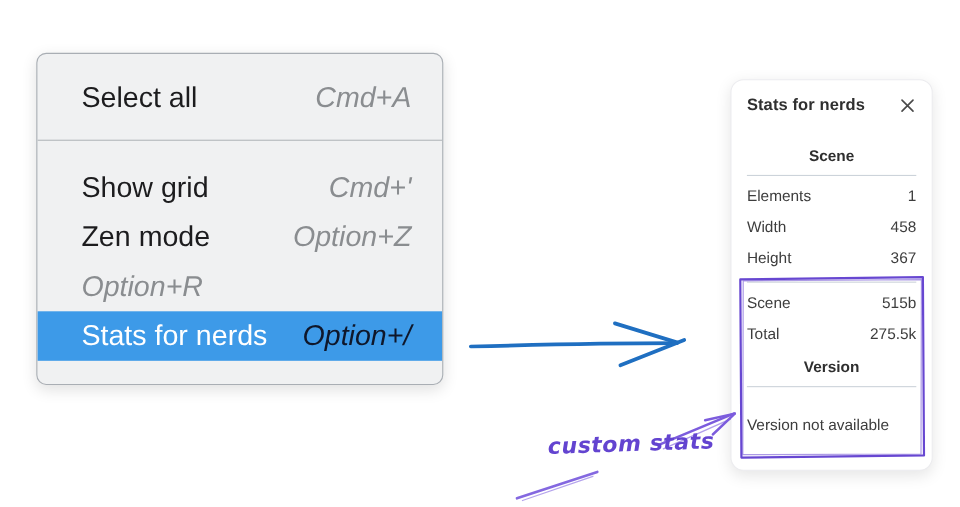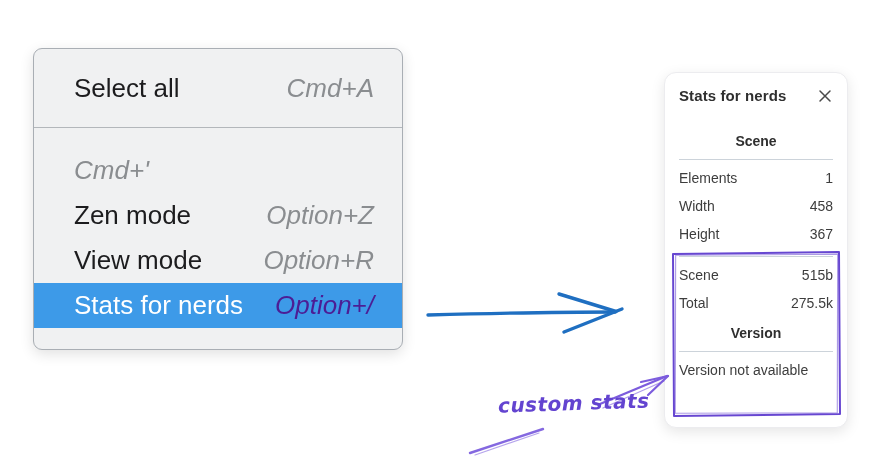--- a/index.html
+++ b/index.html
@@ -22,21 +22,21 @@
   .menu-section-second { padding-top: 20px; }
   .menu-item {
     height: 45px; display: flex; align-items: center; justify-content: space-between;
     padding: 0 28px 0 40px; width: 100%;
     font-size: 26px; color: #1c1c1e; cursor: default;
   }
   .menu-section-first .menu-item { height: 78px; }
   .mi-shortcut { color: #8a8d90; font-style: italic; }
   .menu-item.highlighted { background: #3d9ae8; }
   .menu-item.highlighted .mi-label { color: #ffffff; }
-  .menu-item.highlighted .mi-shortcut { color: #4c1d95; }
+  .menu-item.highlighted .mi-shortcut { color: #0f172a; }
 
   
   .stats-panel {
     position: absolute; left: 664px; top: 72px; width: 184px; height: 356px;
     background: #ffffff;
     border: 1px solid #ececef;
     border-radius: 12px;
     box-shadow: 0 4px 14px rgba(0,0,0,0.10);
     padding: 12px 14px;
     color: #3a3a3a;
@@ -44,21 +44,21 @@
   .panel-header { display: flex; align-items: center; justify-content: space-between; line-height: 22px; }
   .panel-title { font-size: 15px; font-weight: bold; color: #2f2f2f; letter-spacing: 0.1px; }
   .close-btn { width: 16px; height: 16px; display: flex; align-items: center; justify-content: center; cursor: pointer; }
   .stat-header { font-size: 14px; font-weight: bold; text-align: center; color: #2f2f2f; line-height: 20px; }
   .sh-scene { margin-top: 24px; }
   .sh-storage { margin-top: 12px; }
   .sh-version { margin-top: 6px; }
   .stat-divider { height: 1px; background: #ccd3da; margin-top: 8px; }
   .stat-rows { margin-top: 4px; }
   .stat-row { display: flex; justify-content: space-between; font-size: 14px; line-height: 28px; color: #3d3d3d; }
-  .stat-note { font-size: 14px; line-height: 26px; margin-top: 5px; color: #3d3d3d; }
+  .stat-note { font-size: 14px; line-height: 26px; margin-top: 21px; color: #3d3d3d; }
 
   
   .overlay { position: absolute; pointer-events: none; }
   .blue-arrow-svg { left: 425px; top: 288px; width: 215px; height: 55px; }
   .purple-svg { left: 455px; top: 240px; width: 410px; height: 221px; }
   .annotation-text {
     position: absolute; left: 498px; top: 391px; width: 160px;
     font-family: "DejaVu Sans", sans-serif;
     font-size: 20px; font-weight: 600; font-style: italic;
     color: #6344d0; letter-spacing: 0.5px;
@@ -74,28 +74,28 @@
   <div class="context-menu">
     <div class="menu-section-first">
       <div class="menu-item">
         <span class="mi-label">Select all</span>
         <span class="mi-shortcut">Cmd+A</span>
       </div>
     </div>
     <div class="menu-divider"></div>
     <div class="menu-section-second">
       <div class="menu-item">
+        <span class="mi-label">Show grid</span>
         <span class="mi-shortcut">Cmd+'</span>
       </div>
       <div class="menu-item">
         <span class="mi-label">Zen mode</span>
         <span class="mi-shortcut">Option+Z</span>
       </div>
       <div class="menu-item">
-        <span class="mi-label">View mode</span>
         <span class="mi-shortcut">Option+R</span>
       </div>
       <div class="menu-item highlighted">
         <span class="mi-label">Stats for nerds</span>
         <span class="mi-shortcut">Option+/</span>
       </div>
     </div>
   </div>
 
   <svg class="overlay blue-arrow-svg" viewBox="0 0 215 55">

